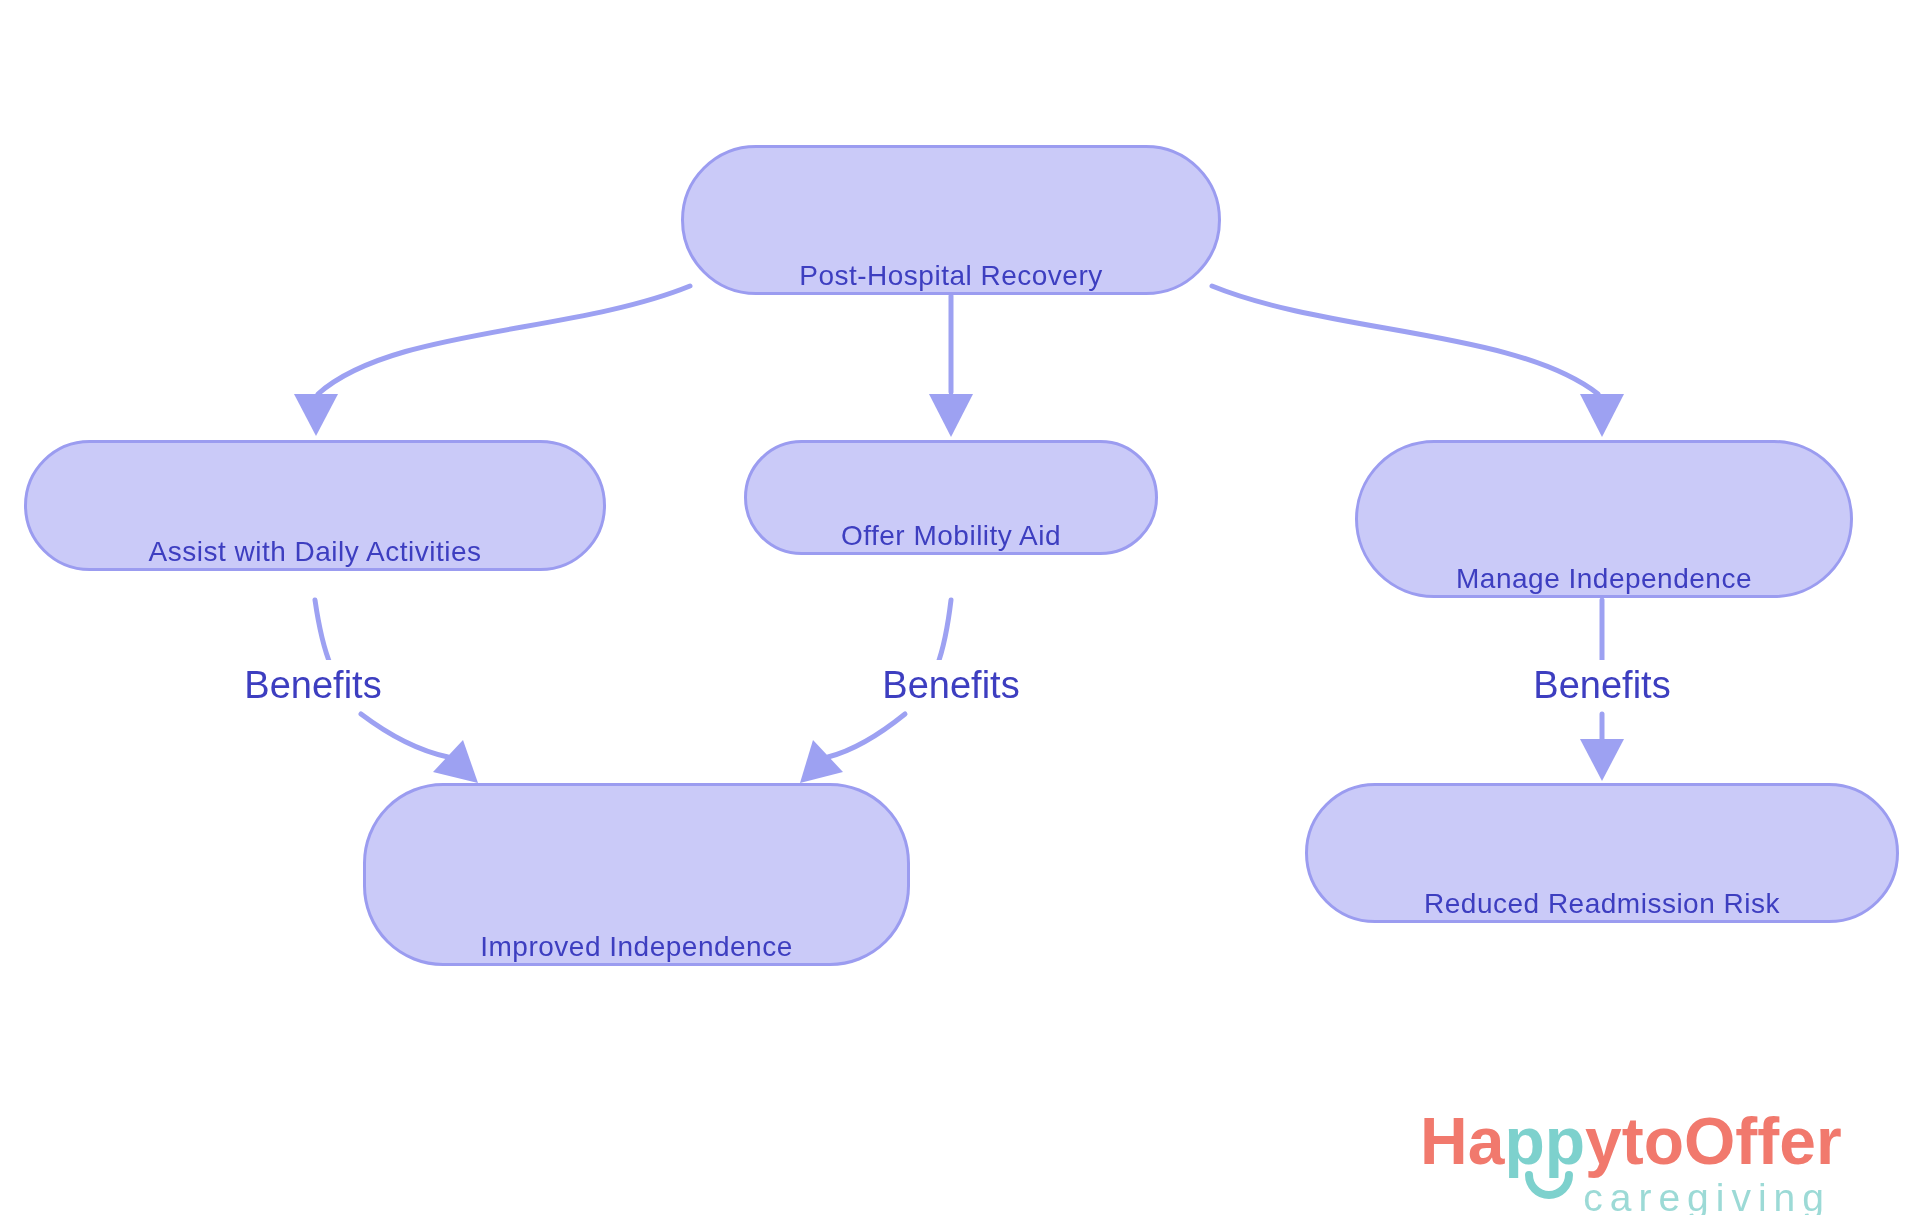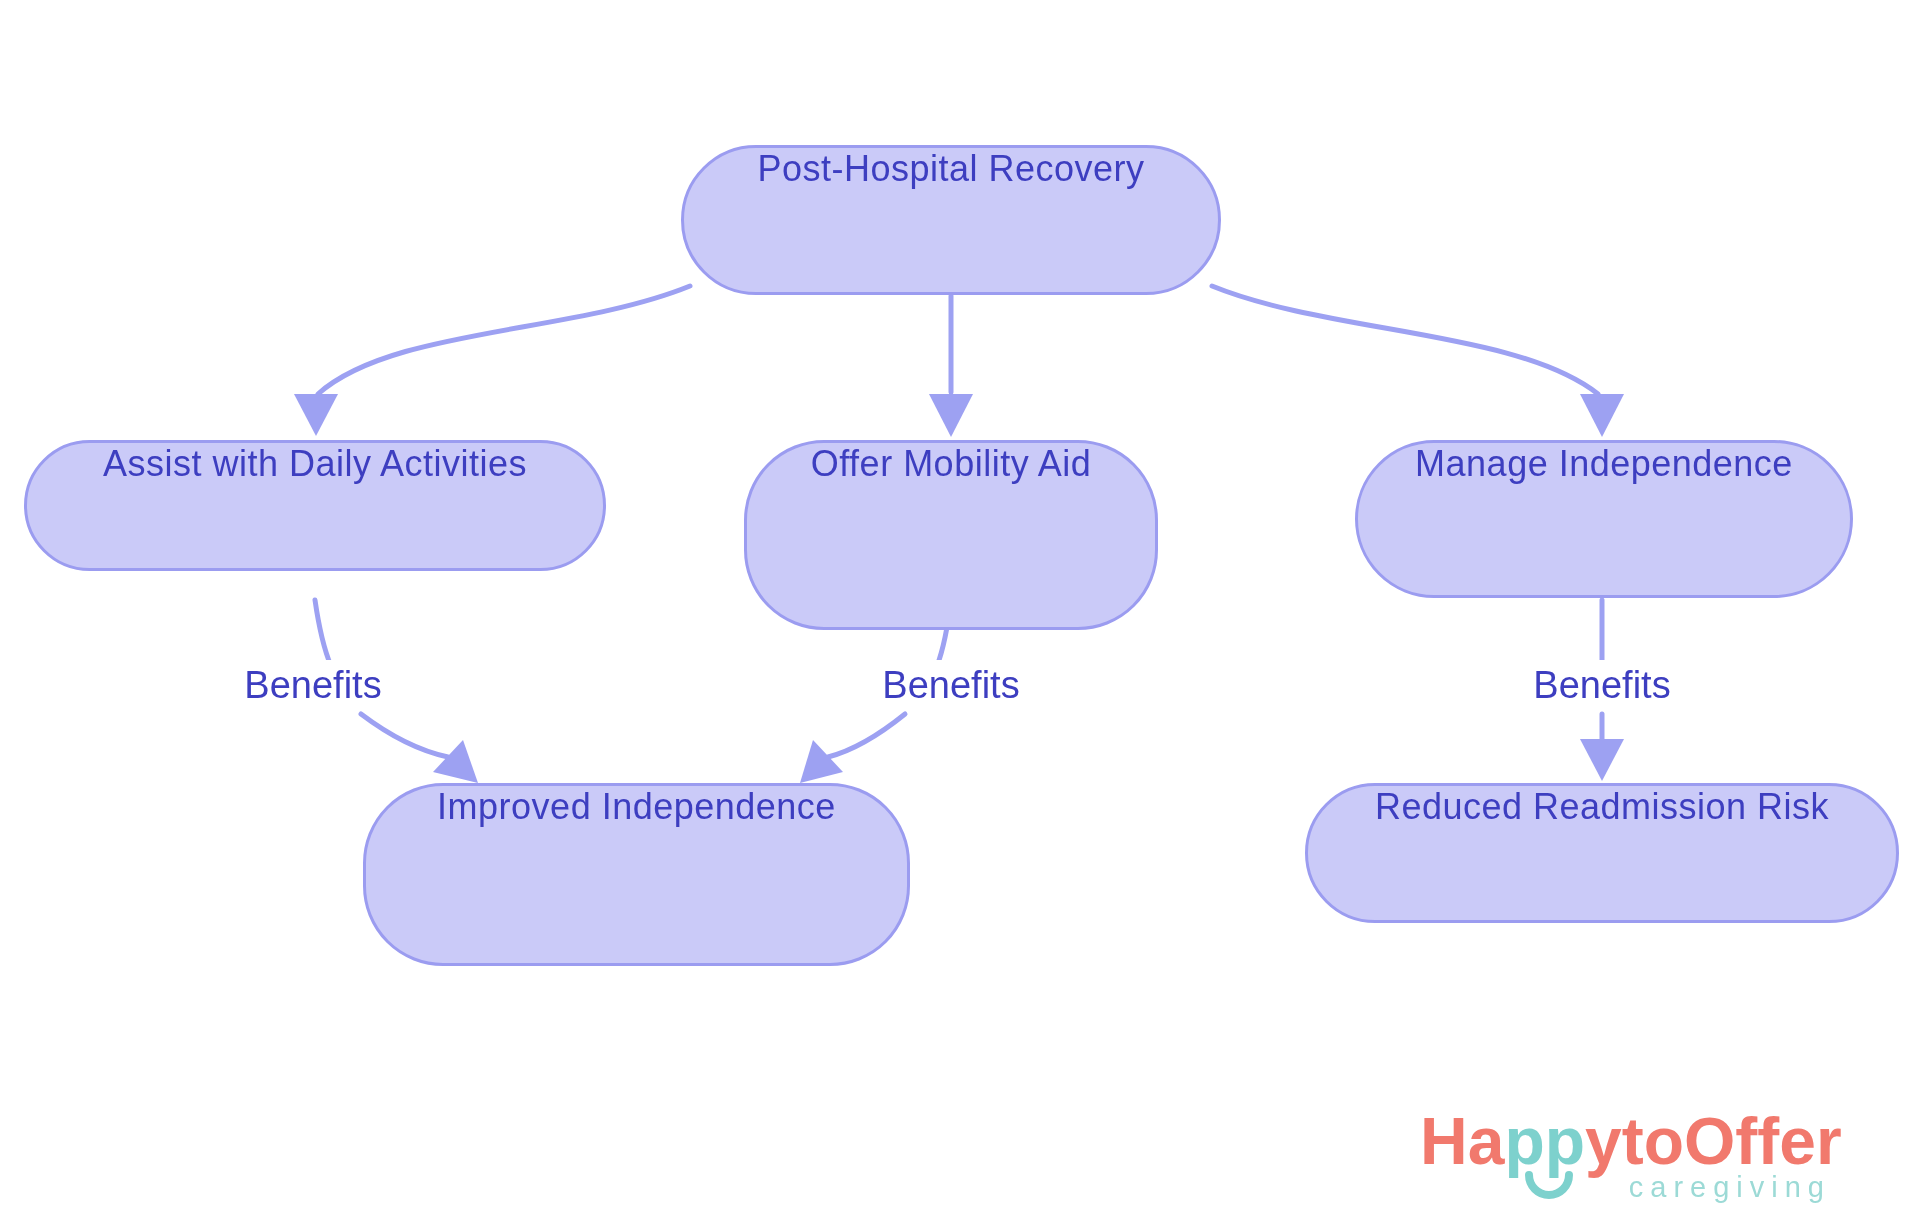--- a/index.html
+++ b/index.html
@@ -24,24 +24,24 @@
   .edges polygon {
     fill: var(--edge-color, #9da1f2);
     stroke: none;
   }
   .node {
     position: absolute;
     background: var(--node-fill, #cacaf8);
     border: 3px solid var(--node-border, #9b9cf0);
     border-radius: 80px;
     display: flex;
-    align-items: flex-start;
+    align-items: flex-end;
     justify-content: center;
     text-align: center;
-    font-size: 36px;
+    font-size: 28px;
     color: var(--node-text, #3d3ec0);
     letter-spacing: 0.5px;
   }
   .edge-label {
     position: absolute;
     width: 180px;
     height: 50px;
     line-height: 50px;
     text-align: center;
     font-size: 38px;
@@ -75,22 +75,22 @@
   }
   .logo-smile path {
     stroke: var(--logo-teal, #7dd1cd);
     stroke-width: 8;
     fill: none;
     stroke-linecap: round;
   }
   .logo-tagline {
     position: absolute;
     right: 41px;
-    top: 64px;
-    font-size: 29px;
+    top: 75px;
+    font-size: 39px;
     line-height: 30px;
     letter-spacing: 7px;
     color: var(--logo-tagline-teal, #9cdad6);
     white-space: nowrap;
   }
 </style>
 </head>
 <body>
 
 <svg class="edges" viewBox="0 0 1920 1215">
@@ -124,21 +124,21 @@
 </svg>
 
 <div class="node" style="left:681px; top:145px; width:540px; height:150px;">
   <span>Post-Hospital Recovery</span>
 </div>
 
 <div class="node" style="left:24px; top:440px; width:582px; height:131px;">
   <span>Assist with Daily Activities</span>
 </div>
 
-<div class="node" style="left:744px; top:440px; width:414px; height:190px;">
+<div class="node" style="left:744px; top:440px; width:414px; height:115px;">
   <span>Offer Mobility Aid</span>
 </div>
 
 <div class="node" style="left:1355px; top:440px; width:498px; height:158px;">
   <span>Manage Independence</span>
 </div>
 
 <div class="node" style="left:363px; top:783px; width:547px; height:183px;">
   <span>Improved Independence</span>
 </div>

